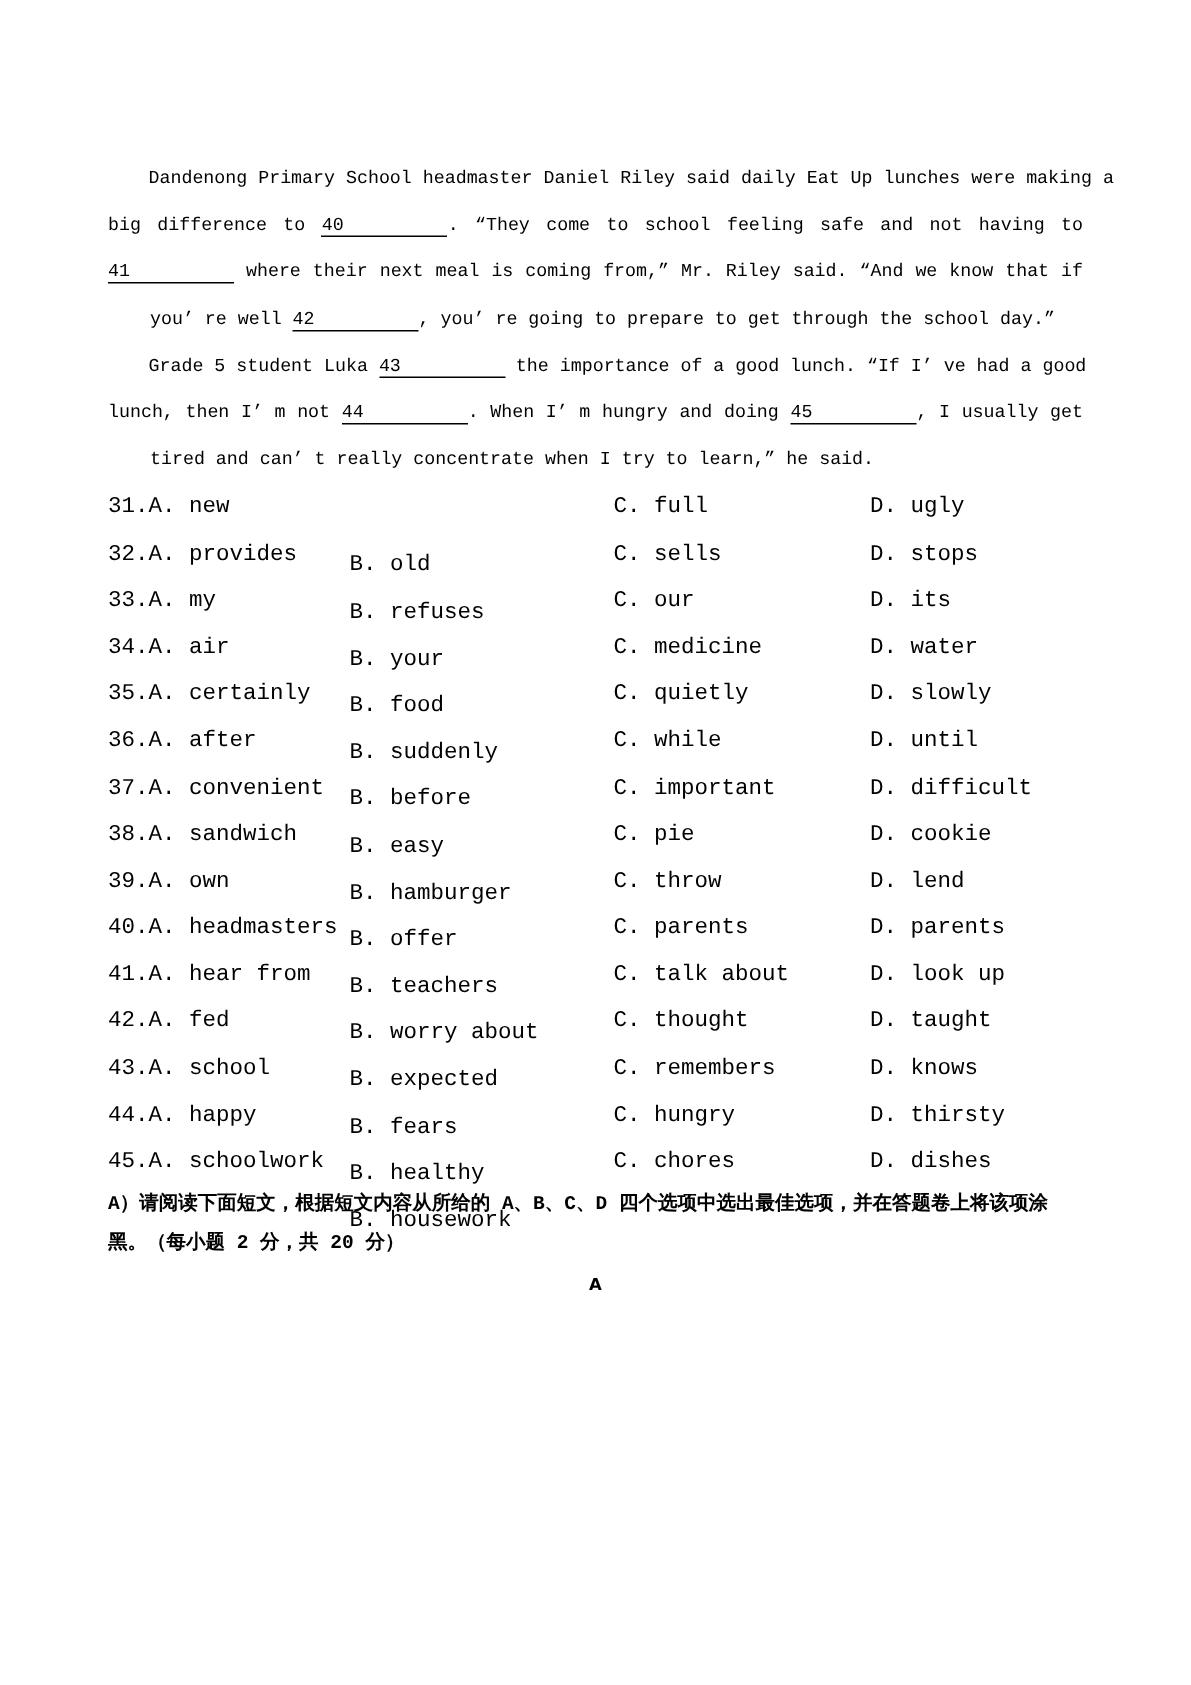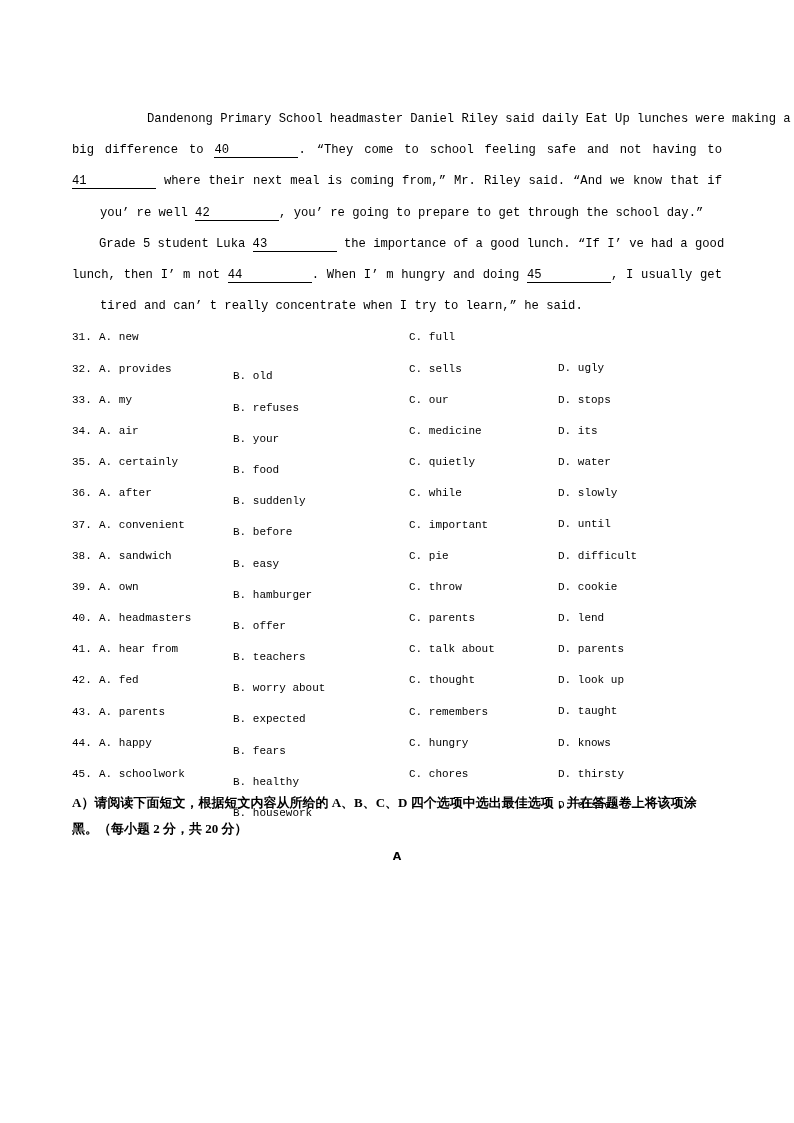--- a/index.html
+++ b/index.html
@@ -4,39 +4,39 @@
   <style>
     html, body { margin: 0; padding: 0; background: #ffffff; }
     body { width: 794px; height: 1123px; position: relative; overflow: hidden; color: #000; }
     .page { position: absolute; left: 72px; top: 104px; width: 650px; }
     .para { font-family: "Liberation Mono", "DejaVu Sans Mono", monospace; font-size: 12.2px; line-height: 31.2px; text-align: justify; text-align-last: left; margin: 0; }
     .para .line { display: block; text-align: justify; text-align-last: justify; white-space: nowrap; }
     .para .line.last { text-align-last: left; margin-left: 28px; }
     .blank { display: inline-block; border-bottom: 1.3px solid #000; text-align: right; line-height: 13px; text-indent: 0; }
     .blank.w-a { width: 84px; }
     .options { margin-top: 0; }
-    .opt-row { position: relative; height: 31.2px; font-family: "Liberation Mono", "DejaVu Sans Mono", monospace; font-size: 11px; line-height: 31.2px; }
+    .opt-row { position: relative; height: 31.2px; font-family: "Liberation Mono", "DejaVu Sans Mono", monospace; font-size: 15px; line-height: 31.2px; }
     .opt-row span { position: absolute; top: 0; white-space: nowrap; }
     .c-num { left: 0; }
     .c-a { left: 27px; }
     .c-b { left: 161px; margin-top: 39px; }
     .c-c { left: 337px; }
-    .c-d { left: 486px; margin-top: 31px; }
+    .c-d { left: 508px; }
     .section-title { font-family: "DejaVu Sans", "Liberation Sans", sans-serif; font-weight: bold; font-size: 13px; line-height: 26px; margin-top: -6px; }
-    .instruction { font-family: Liberation Serif, serif; font-weight: bold; font-size: 13px; line-height: 26px; }
+    .instruction { font-family: Liberation Mono, monospace; font-weight: bold; font-size: 13px; line-height: 26px; }
     .passage-label { font-family: "DejaVu Sans", "Liberation Sans", sans-serif; font-weight: bold; font-size: 11px; text-align: center; margin-top: 8px; width: 650px; }
   </style>
 </head>
 <body>
 
 <div class="page">
 
   <div id="cloze">
       <div class="para">
-        <span class="line" style="padding-left: 27px;"><span style="white-space: pre; margin-left: 48px;">Dandenong Primary School headmaster Daniel Riley said daily Eat Up lunches were making a</span></span>
+        <span class="line" style="padding-left: 27px;"><span style="white-space: pre;">Dandenong Primary School headmaster Daniel Riley said daily Eat Up lunches were making a</span></span>
         <span class="line"><span style="white-space: pre;">big difference to </span><span class="blank w-a">40</span><span style="white-space: pre;">. “They come to school feeling safe and not having to</span></span>
         <span class="line"><span class="blank w-a">41</span><span style="white-space: pre;"> where their next meal is coming from,” Mr. Riley said. “And we know that if</span></span>
         <span class="line last"><span style="white-space: pre;">you’ re well </span><span class="blank w-a">42</span><span style="white-space: pre;">, you’ re going to prepare to get through the school day.”</span></span>
       </div>
       <div class="para">
         <span class="line" style="padding-left: 27px;"><span style="white-space: pre;">Grade 5 student Luka </span><span class="blank w-a">43</span><span style="white-space: pre;"> the importance of a good lunch. “If I’ ve had a good</span></span>
         <span class="line"><span style="white-space: pre;">lunch, then I’ m not </span><span class="blank w-a">44</span><span style="white-space: pre;">. When I’ m hungry and doing </span><span class="blank w-a">45</span><span style="white-space: pre;">, I usually get</span></span>
         <span class="line last"><span style="white-space: pre;">tired and can’ t really concentrate when I try to learn,” he said.</span></span>
       </div>
     </div>
@@ -121,21 +121,21 @@
       </div>
       <div class="opt-row">
         <span class="c-num">42.</span>
         <span class="c-a">A. fed</span>
         <span class="c-b">B. expected</span>
         <span class="c-c">C. thought</span>
         <span class="c-d">D. taught</span>
       </div>
       <div class="opt-row">
         <span class="c-num">43.</span>
-        <span class="c-a">A. parents</span>
+        <span class="c-a">A. school</span>
         <span class="c-b">B. fears</span>
         <span class="c-c">C. remembers</span>
         <span class="c-d">D. knows</span>
       </div>
       <div class="opt-row">
         <span class="c-num">44.</span>
         <span class="c-a">A. happy</span>
         <span class="c-b">B. healthy</span>
         <span class="c-c">C. hungry</span>
         <span class="c-d">D. thirsty</span>

